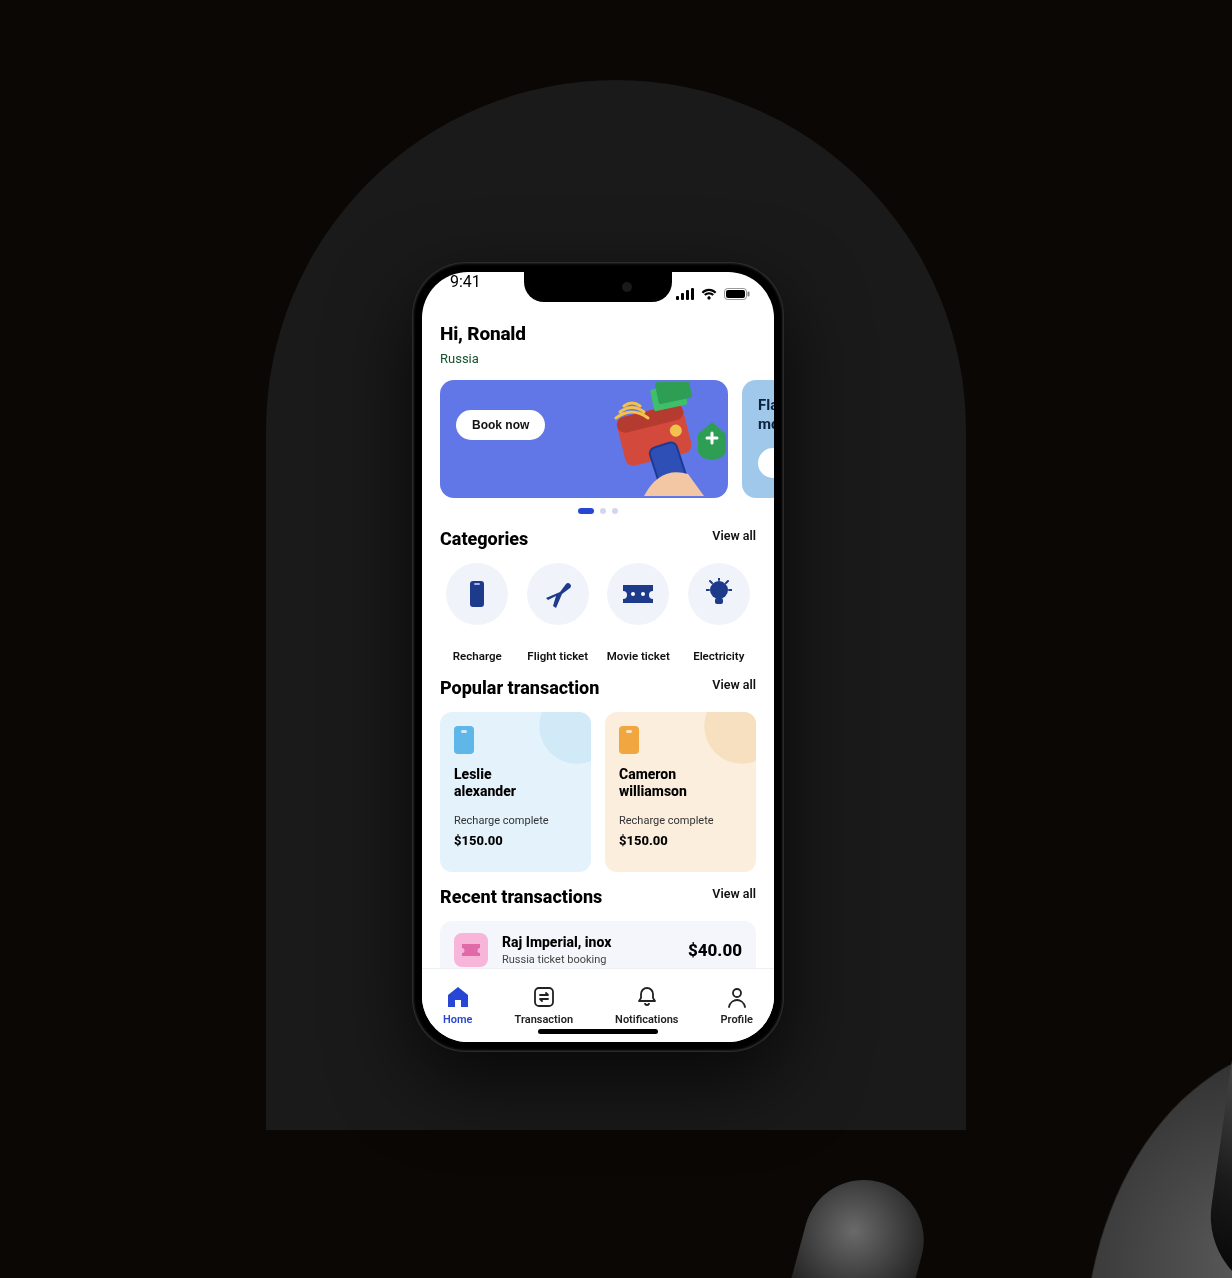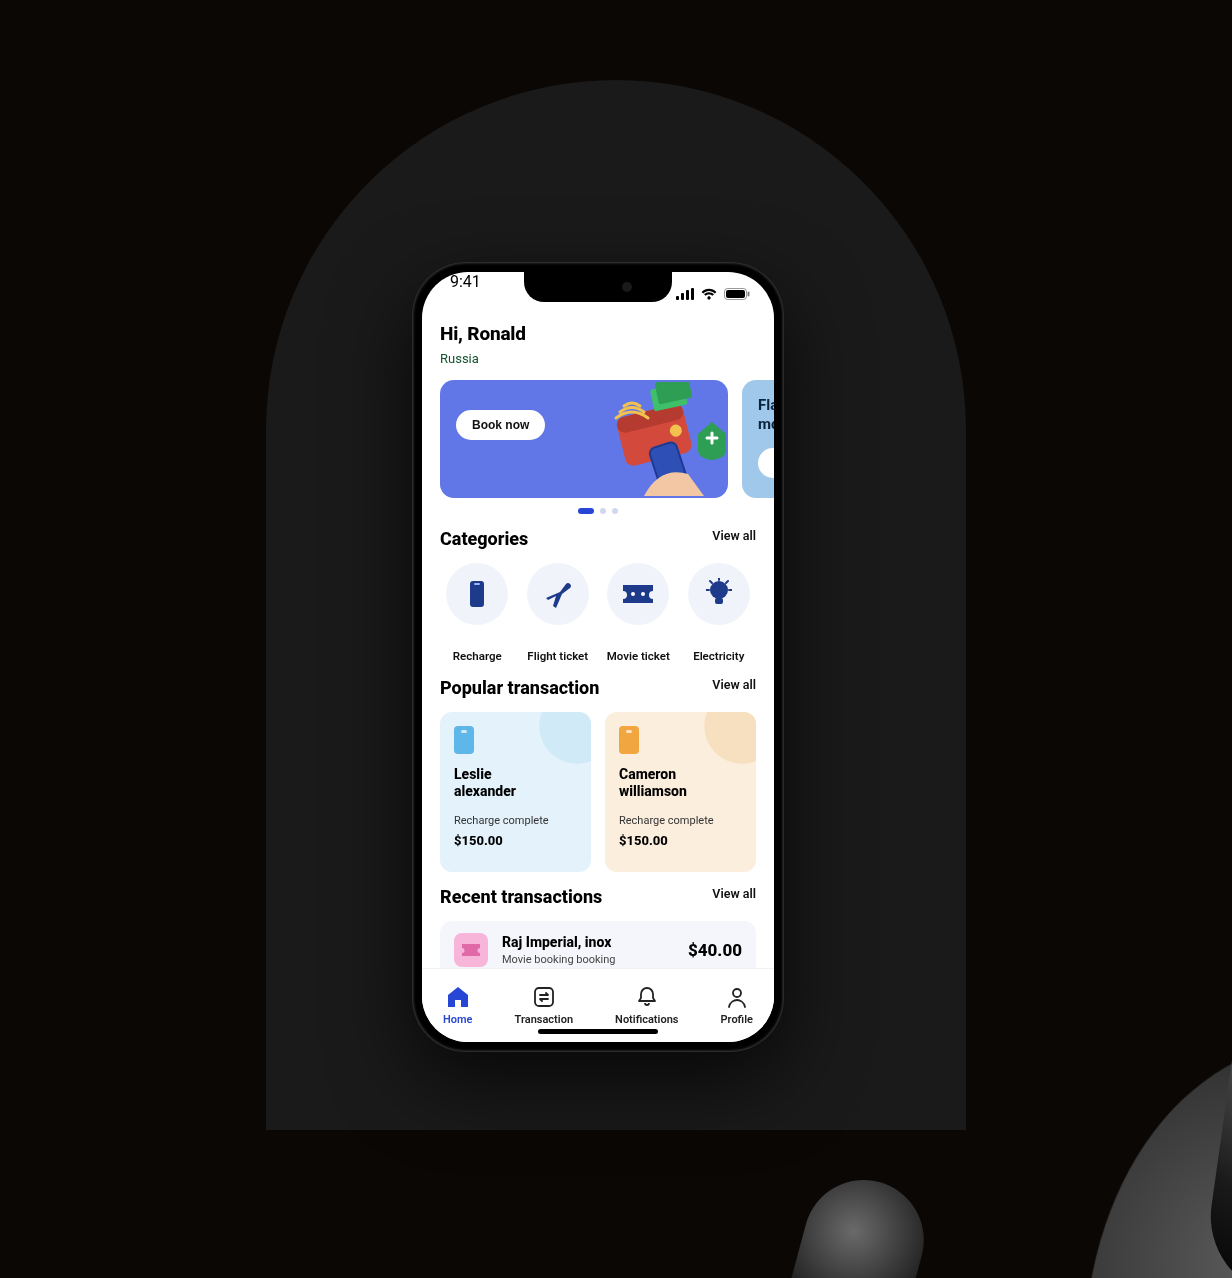--- a/index.html
+++ b/index.html
@@ -390,21 +390,21 @@
       </div>
       <div class="pad">
         <div class="recent-row">
           <div class="recent-ico">
             <svg width="20" height="16" viewBox="0 0 20 16">
                 <path d="M1 2h18v4a2.5 2.5 0 0 0 0 5v3H1v-3a2.5 2.5 0 0 0 0-5z" fill="#e06aa8"></path>
               </svg>
           </div>
           <div class="recent-main">
             <div class="recent-title">Raj Imperial, inox</div>
-            <div class="recent-sub">Movie booking booking</div>
+            <div class="recent-sub">Russia ticket booking</div>
           </div>
           <div class="recent-amt">$40.00</div>
         </div>
       </div>
     </div>
 
     <div class="tabbar">
       <div class="tab active">
         <svg width="24" height="22" viewBox="0 0 24 22">
             <path d="M12 1 L22 9 V21 H15 V14 H9 V21 H2 V9 Z" fill="#2746d6"></path>

